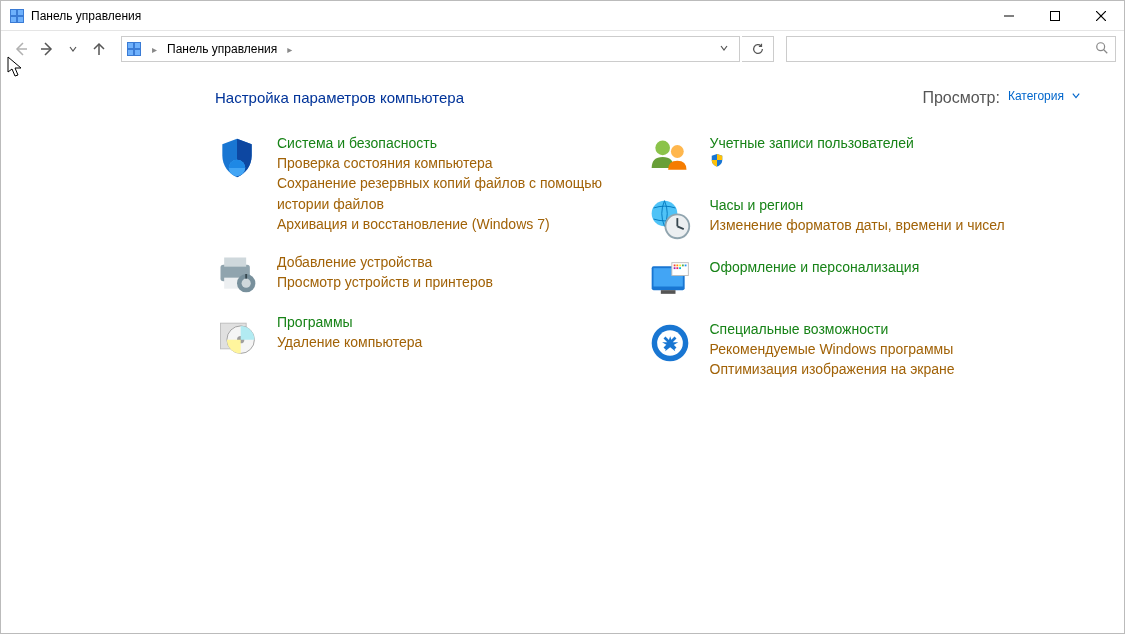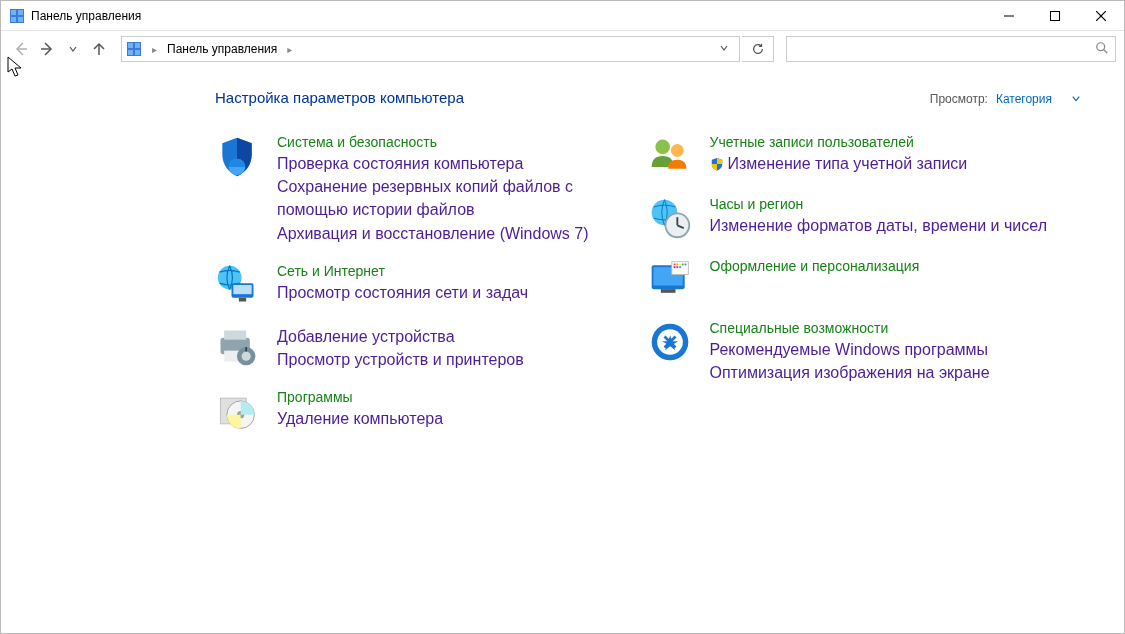--- a/index.html
+++ b/index.html
@@ -67,36 +67,36 @@
     width: 330px; height:26px;
     border:1px solid #ccc; margin-left:10px;
     display:flex; align-items:center; padding:0 6px;
   }
   .search-box .sicon { margin-left:auto; color:#888; }
 
   .content {
     padding: 22px 44px 0 214px;
   }
   .header-row {
-    display:flex; align-items:flex-end; margin-bottom: 28px;
+    display:flex; align-items:flex-start; margin-bottom: 28px;
   }
   .page-title { color:#003399; font-size:15px; font-weight:400; flex:1; }
-  .view-label { color:#555; font-size:12px; margin-right:8px; }
-  .view-value { color:#0066cc; font-size:12px; display:flex; align-items:center; gap:20px; }
+  .view-label { color:#555; font-size:16px; margin-right:8px; }
+  .view-value { color:#0066cc; font-size:12px; display:flex; align-items:center; gap:8px; }
 
   .columns { display:flex; }
   .col { flex:1; }
 
   .category {
     display:flex; gap: 18px; margin-bottom: 18px;
   }
   .cat-icon { width:44px; height:44px; flex-shrink:0; position:relative; }
   .cat-body { }
   .cat-title { color:#178317; font-size:14px; margin-bottom:2px; cursor:pointer; }
-  .cat-link { color:#4c1d95; font-size:16px; line-height:1.45; cursor:pointer; display:flex; align-items:center; gap:4px; }
+  .cat-link { color:#a16207; font-size:14px; line-height:1.45; cursor:pointer; display:flex; align-items:center; gap:4px; }
   .shield-mini { width:14px; height:14px; flex-shrink:0; }
 
   .cursor {
     position:absolute; left:6px; top:55px;
     pointer-events:none;
   }
 </style>
 </head>
 <body>
 
@@ -214,35 +214,20 @@
             </svg>
         </div>
         <div class="cat-body">
           <div class="cat-title">Система и безопасность</div>
           <div class="cat-link">Проверка состояния компьютера</div>
           <div class="cat-link">Сохранение резервных копий файлов с помощью истории файлов</div>
           <div class="cat-link">Архивация и восстановление (Windows 7)</div>
         </div>
       </div>
 
-      <div class="category">
-        <div class="cat-icon">
-          <svg viewBox="0 0 48 48" width="44" height="44">
-              <circle cx="16" cy="16" r="13" fill="#4fc3f7"></circle>
-              <path d="M5 10 Q16 6 27 10 M5 22 Q16 26 27 22 M16 3 Q10 16 16 29 M16 3 Q22 16 16 29" stroke="#0277bd" stroke-width="1.3" fill="none"></path>
-              <rect x="18" y="22" width="24" height="16" rx="2" fill="#1976d2"></rect>
-              <rect x="20" y="24" width="20" height="10" fill="#bbdefb"></rect>
-              <rect x="26" y="38" width="8" height="4" fill="#555"></rect>
-            </svg>
-        </div>
-        <div class="cat-body">
-          <div class="cat-title">Сеть и Интернет</div>
-          <div class="cat-link">Просмотр состояния сети и задач</div>
-        </div>
-      </div>
 
       <div class="category">
         <div class="cat-icon">
           <svg viewBox="0 0 48 48" width="44" height="44">
               <rect x="6" y="14" width="32" height="18" rx="3" fill="#90a4ae"></rect>
               <rect x="10" y="6" width="24" height="10" fill="#cfd8dc"></rect>
               <rect x="10" y="28" width="24" height="12" fill="#eceff1"></rect>
               <circle cx="34" cy="34" r="10" fill="#78909c"></circle>
               <circle cx="34" cy="34" r="5" fill="#cfd8dc"></circle>
               <rect x="33" y="24" width="2" height="5" fill="#37474f"></rect>
@@ -284,21 +269,20 @@
             </svg>
         </div>
         <div class="cat-body">
           <div class="cat-title">Учетные записи пользователей</div>
           <div class="cat-link">
             <svg class="shield-mini" viewBox="0 0 16 16">
                 <path d="M8 1 L14 3 V8 C14 12 11 14.5 8 15.5 C5 14.5 2 12 2 8 V3 Z" fill="#1976d2"></path>
                 <path d="M8 1 L14 3 V8 H8 Z" fill="#ffc107"></path>
                 <path d="M8 15.5 C5 14.5 2 12 2 8 H8 Z" fill="#ffc107"></path>
               </svg>
-            <span>Изменение типа учетной записи</span>
           </div>
         </div>
       </div>
 
       <div class="category">
         <div class="cat-icon">
           <svg viewBox="0 0 48 48" width="44" height="44">
               <circle cx="18" cy="18" r="14" fill="#4fc3f7"></circle>
               <path d="M6 12 Q18 8 30 12 M6 24 Q18 28 30 24" stroke="#0277bd" fill="none"></path>
               <path d="M18 4 Q12 18 18 32 M18 4 Q24 18 18 32" stroke="#0277bd" fill="none"></path>

